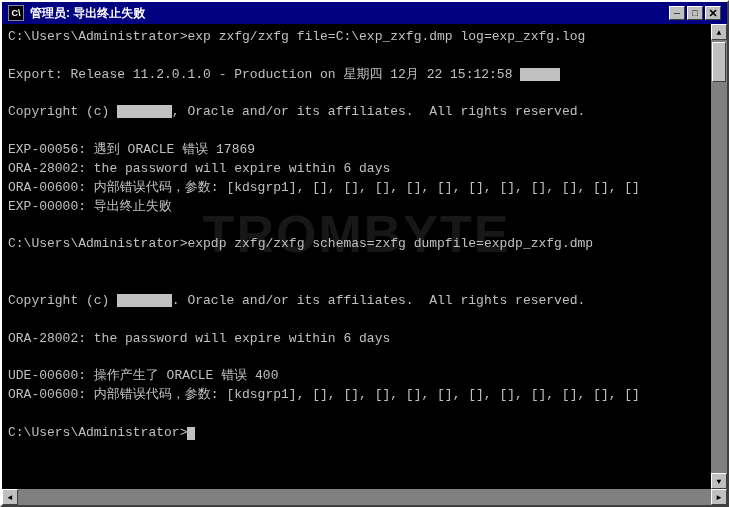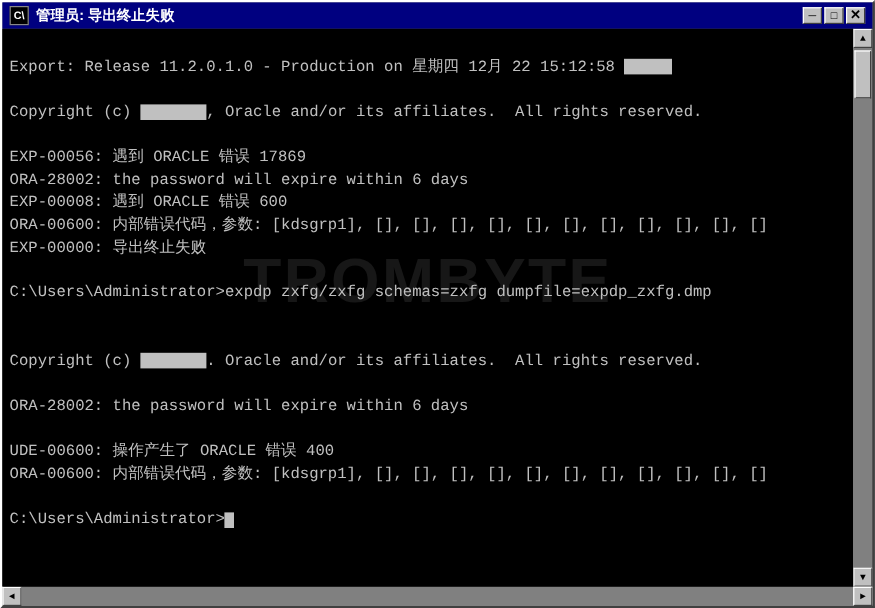--- a/index.html
+++ b/index.html
@@ -242,28 +242,28 @@
     </div>
   </div>
 
   <div class="window-body">
 
     <div class="terminal">
       <div class="terminal-content">
 
         <div class="watermark">TROMBYTE</div>
 
+        <span class="line">C:\Users\Administrator&gt;exp zxfg/zxfg file=C:\exp_zxfg.dmp log=exp_zxfg.log</span>
         <span class="line empty"></span>
         <span class="line">Export: Release 11.2.0.1.0 - Production on 星期四 12月 22 15:12:58 <span class="redacted">&nbsp;&nbsp;&nbsp;&nbsp;&nbsp;</span></span>
         <span class="line empty"></span>
         <span class="line">Copyright (c) <span class="redacted">&nbsp;&nbsp;&nbsp;&nbsp;&nbsp;&nbsp;&nbsp;</span>, Oracle and/or its affiliates.  All rights reserved.</span>
         <span class="line empty"></span>
         <span class="line">EXP-00056: 遇到 ORACLE 错误 17869</span>
         <span class="line">ORA-28002: the password will expire within 6 days</span>
-        <span class="line">EXP-00008: 遇到 ORACLE 错误 600</span>
         <span class="line">ORA-00600: 内部错误代码，参数: [kdsgrp1], [], [], [], [], [], [], [], [], [], [], []</span>
         <span class="line">EXP-00000: 导出终止失败</span>
         <span class="line empty"></span>
         <span class="line">C:\Users\Administrator&gt;expdp zxfg/zxfg schemas=zxfg dumpfile=expdp_zxfg.dmp</span>
         <span class="line empty"></span>
         <span class="line empty"></span>
         <span class="line">Copyright (c) <span class="redacted">&nbsp;&nbsp;&nbsp;&nbsp;&nbsp;&nbsp;&nbsp;</span>. Oracle and/or its affiliates.  All rights reserved.</span>
         <span class="line empty"></span>
         <span class="line">ORA-28002: the password will expire within 6 days</span>
         <span class="line empty"></span>

